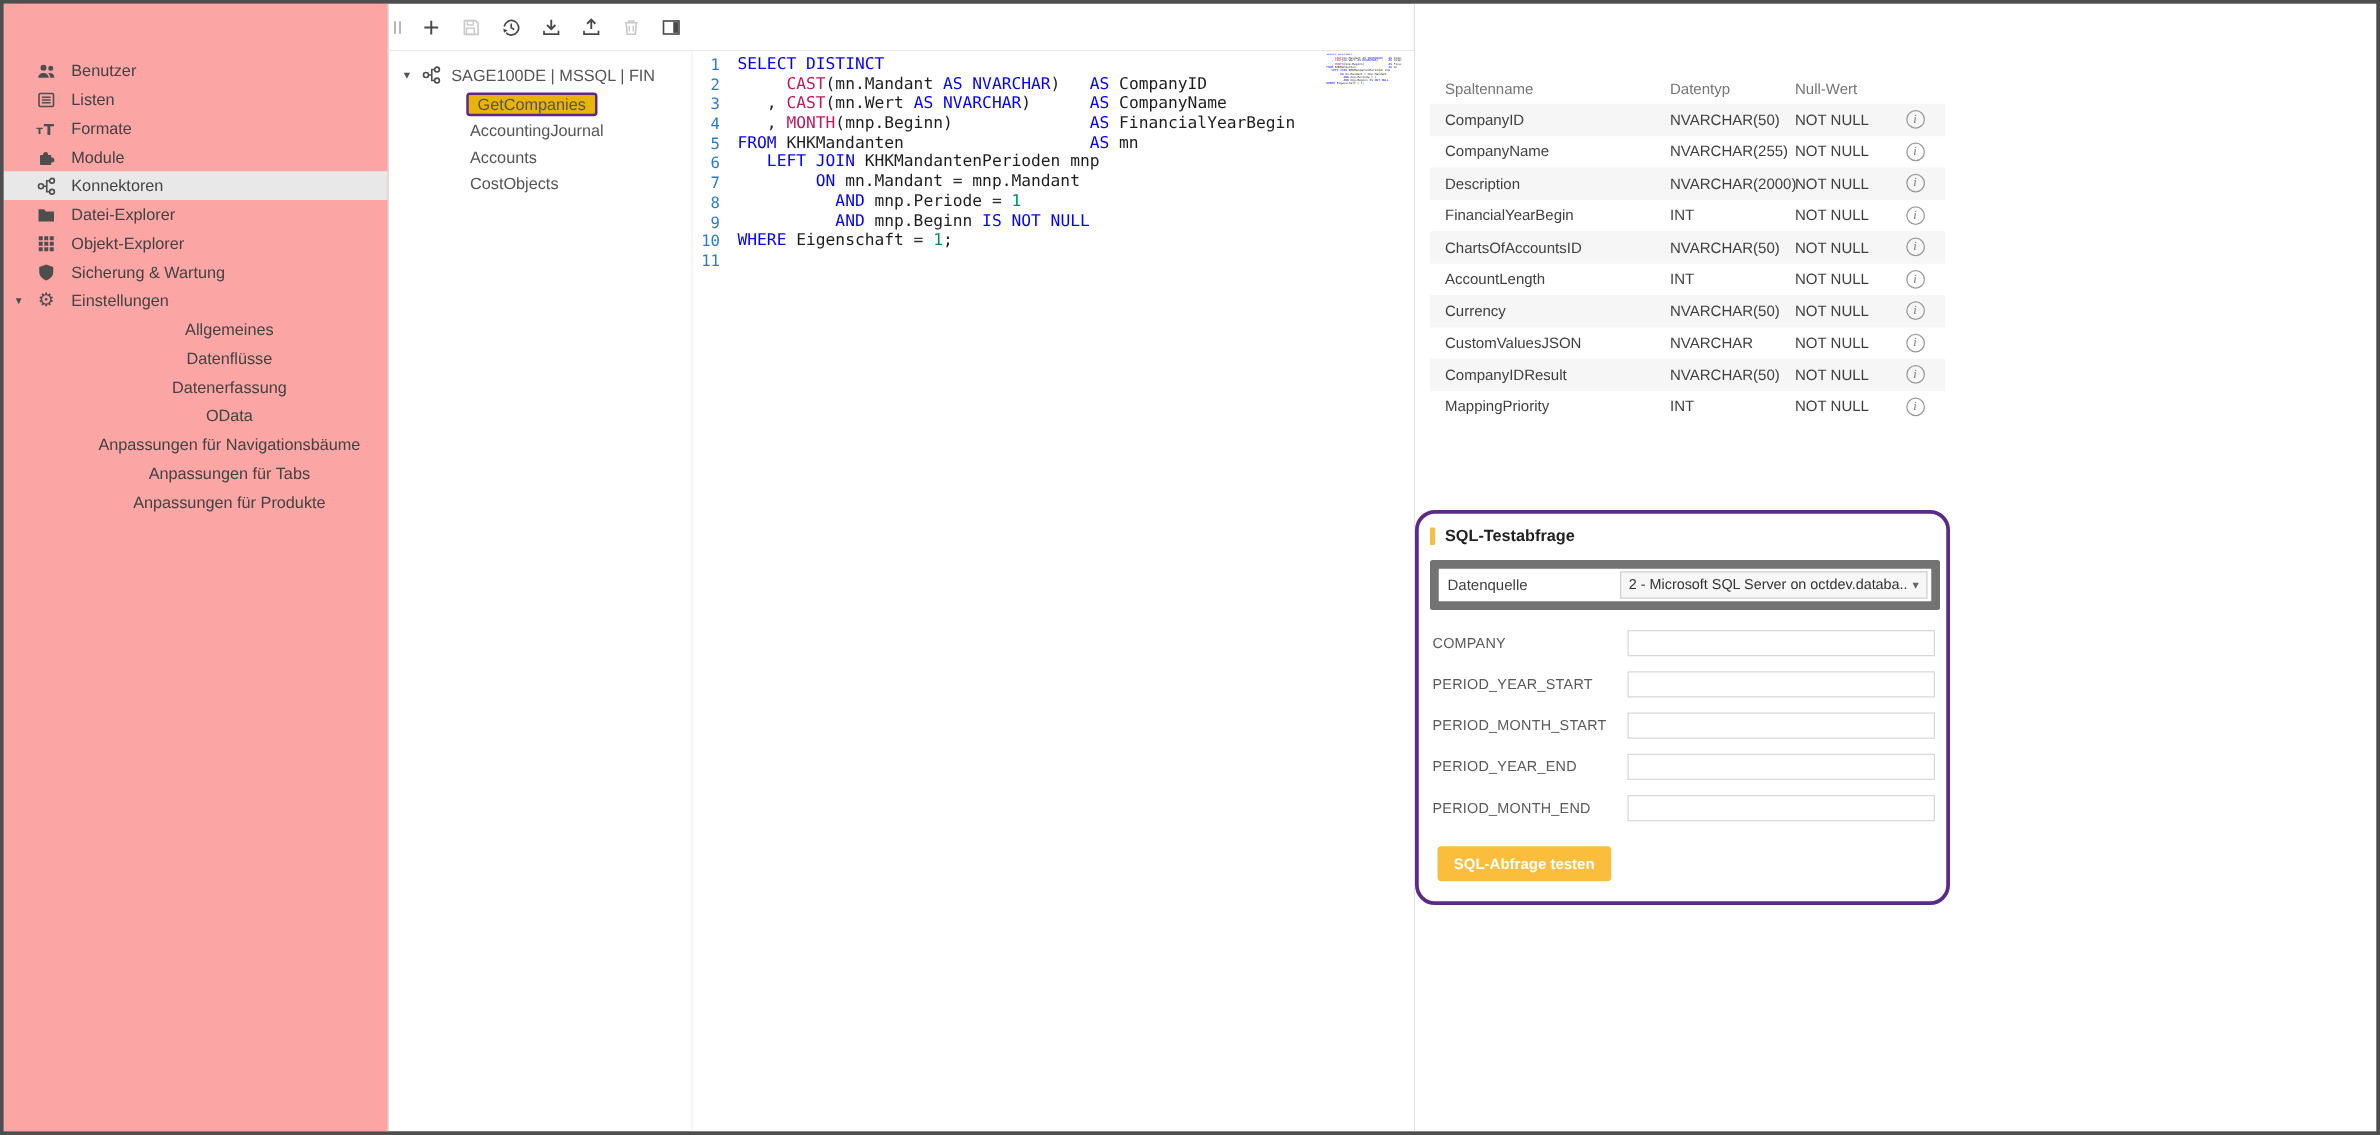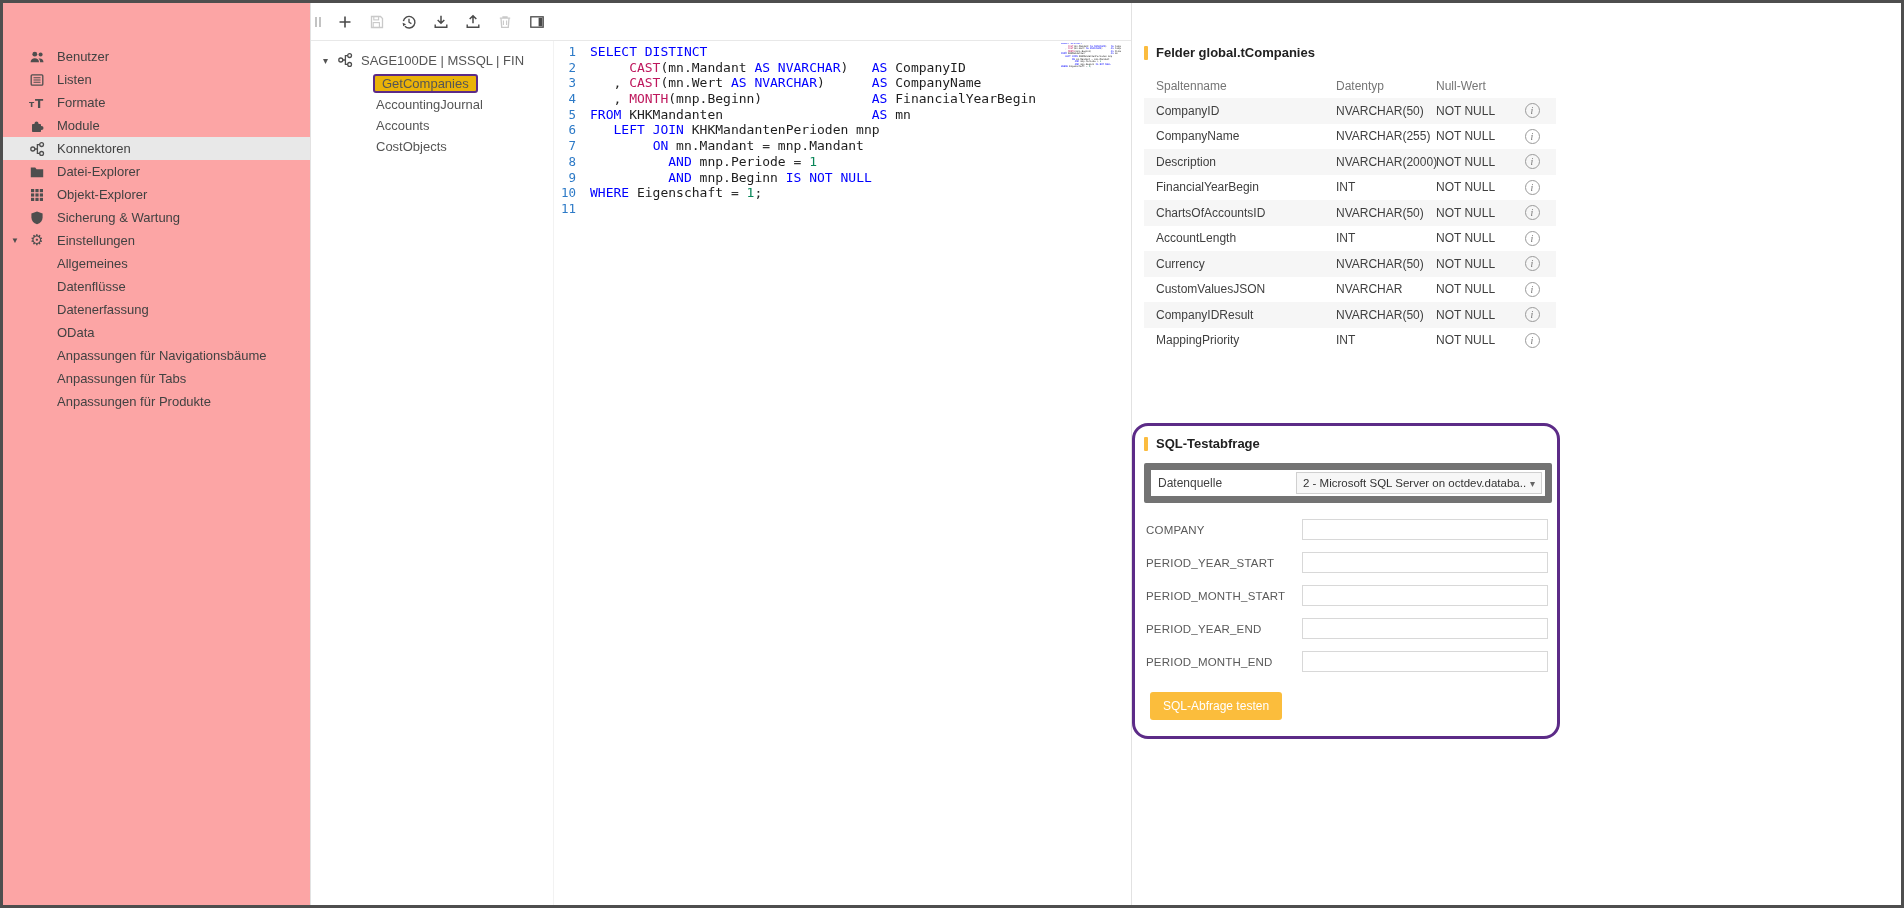--- a/index.html
+++ b/index.html
@@ -8,21 +8,21 @@
 
   
   .sidebar { width:308px; flex:none; border-right:1px solid #e2e2e2; padding-top:42px; background:#fca5a5; }
   .nav-item { height:23px; display:flex; align-items:center; font-size:13px; color:#424242; cursor:pointer; }
   .nav-item.selected { background:#e8e8e8; }
   .nav-caret { width:22px; padding-left:8px; font-size:8px; color:#4e4e4e; visibility:hidden; flex:none; }
   .nav-item.expanded .nav-caret { visibility:visible; }
   .nav-icon { width:24px; flex:none; display:flex; justify-content:center; align-items:center; }
   .glyph-icon { font-size:15px; line-height:1; color:#4e4e4e; font-family:"DejaVu Sans", sans-serif; }
   .nav-label { margin-left:8px; white-space:nowrap; }
-  .nav-subitem { height:23px; line-height:23px; padding-left:54px; font-size:13px; color:#424242; cursor:pointer; white-space:nowrap; }
+  .nav-subitem { height:23px; line-height:23px; padding-left:54px; font-size:13px; color:#424242; cursor:pointer; white-space:nowrap;text-align:center; }
 
   
   .workspace { flex:1; min-width:0; display:flex; flex-direction:column; }
   .toolbar { height:38px; flex:none; border-bottom:1px solid #e8e8e8; display:flex; align-items:center; padding-left:2px; }
   .tb-handle { display:flex; align-items:center; margin:0 6px 0 0; cursor:col-resize; }
   .tb-btn { width:30px; height:30px; border:none; background:transparent; color:#4a4a4a; display:flex; align-items:center; justify-content:center; margin:0 1px; cursor:pointer; }
   .tb-btn.disabled { color:#c9c9c9; cursor:default; }
   .content { flex:1; display:flex; min-height:0; }
 
   
@@ -67,21 +67,21 @@
   .test-section { margin-top:70px; margin-left:-12px; width:428px; border:3px solid #5c2b87; border-radius:16px; padding:10px 5px 16px 9px; }
   .test-section .section-title { margin-bottom:12px; }
   .ds-row { display:flex; align-items:center; justify-content:space-between; border:7px solid #737373; border-radius:2px; padding:2px 3px 2px 7px; margin-bottom:16px; }
   .ds-label { font-size:12px; color:#3f3f3f; }
   .select { width:246px; height:22px; background:#f7f7f7; border:1px solid #d0d0d0; display:flex; align-items:center; justify-content:space-between; padding:0 6px; font-size:11.5px; color:#333; cursor:pointer; }
   .select-value { white-space:nowrap; overflow:hidden; }
   .select-caret { color:#666; font-size:10px; margin-left:4px; flex:none; }
   .param-row { display:flex; align-items:center; justify-content:space-between; margin-bottom:12px; padding:0 4px 0 2px; }
   .param-label { font-size:11.5px; color:#5a5a5a; letter-spacing:.2px; }
   .param-input { width:246px; height:21px; border:1px solid #d8d8d8; background:#fff; font-size:12px; padding:0 5px; font-family:inherit; }
-  .test-button { margin:8px 0 0 6px; background:#fbbd3c; color:#fff; border:none; border-radius:3px; font-weight:normal; font-size:12px; padding:7px 13px; cursor:pointer; font-family:inherit; }
+  .test-button { margin:8px 0 0 6px; background:#fbbd3c; color:#fff; border:none; border-radius:3px; font-weight:bold; font-size:12px; padding:7px 13px; cursor:pointer; font-family:inherit; }
   svg { display:block; }
 </style>
 </head>
 <body>
 
 <div class="app">
 
   <aside class="sidebar">
     <nav>
 
@@ -410,24 +410,20 @@
             </div>
         </div>
       </div>
 
     </div>
   </section>
 
   <aside class="right-panel">
 
     <section>
-      <h2 class="section-title">
-        <span class="accent-bar"></span>
-        <span>Felder global.tCompanies</span>
-      </h2>
       <div class="fields-table">
         <div class="thead">
           <span class="col-name">Spaltenname</span>
           <span class="col-type">Datentyp</span>
           <span class="col-null">Null-Wert</span>
           <span class="col-info"></span>
         </div>
         <div class="tbody">
 
             <div class="tr">

